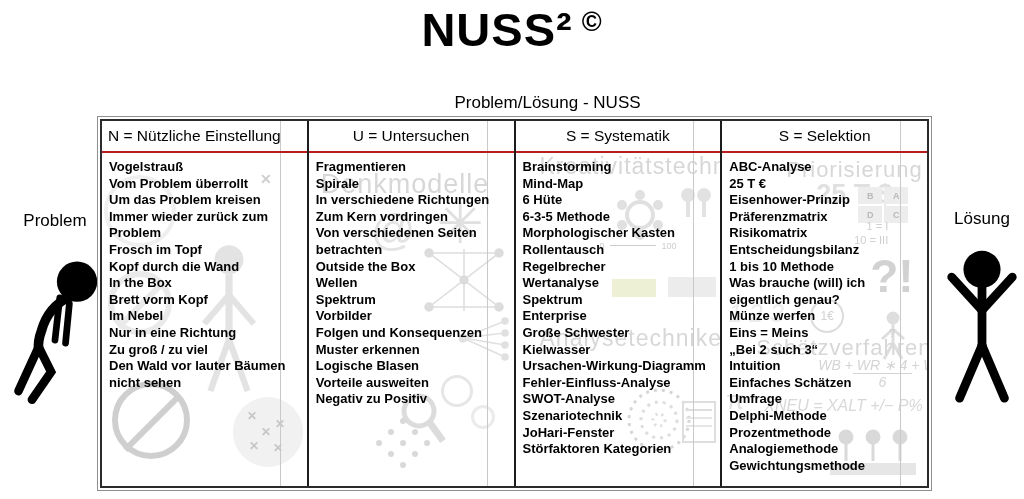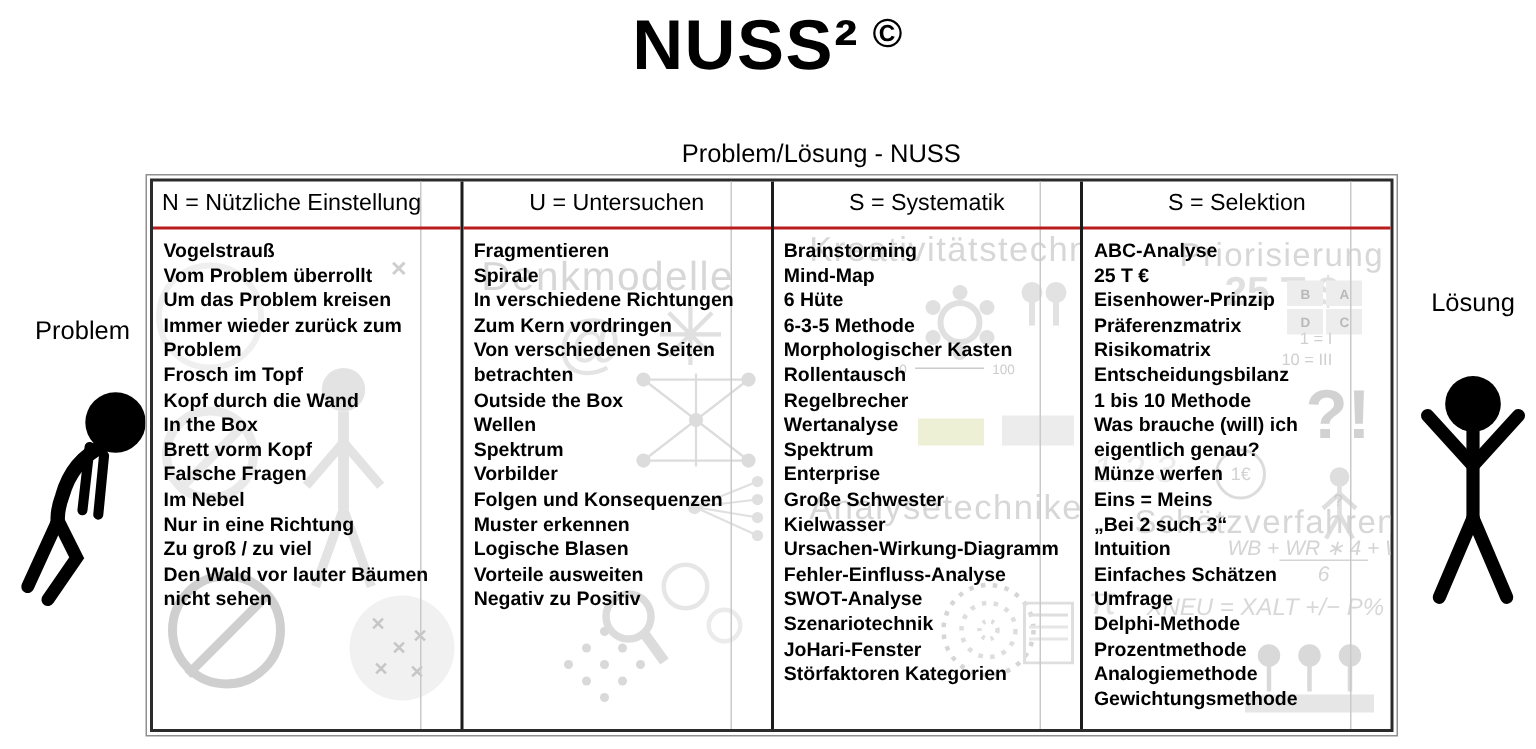--- a/index.html
+++ b/index.html
@@ -8,21 +8,21 @@
 
   
   .title{position:absolute;top:2px;left:0;width:1024px;text-align:center;
          font-weight:bold;font-size:47px;letter-spacing:1px;}
   .title .copy{font-size:27px;font-weight:bold;vertical-align:15px;margin-left:9px;}
 
   .subtitle{position:absolute;top:93px;left:130px;width:835px;text-align:center;font-size:17px;}
 
   .side-label{position:absolute;font-size:17px;text-align:center;}
   #problem-label{top:211px;left:10px;width:90px;}
-  #loesung-label{top:192px;left:942px;width:80px;}
+  #loesung-label{top:209px;left:942px;width:80px;}
   .figure-svg{position:absolute;}
 
   
   .nuss-table{position:absolute;left:97px;top:116px;width:835px;height:375px;
               box-sizing:border-box;border:1px solid #8f8f8f;padding:2px;background:#fff;}
   .table-inner{box-sizing:border-box;width:100%;height:100%;border:2px solid #2b2b2b;display:flex;}
   .col{flex:1;position:relative;display:flex;flex-direction:column;border-right:2px solid #1c1c1c;min-width:0;}
   .col:last-child{border-right:none;border-radius:31px;}
   .col::after{content:"";position:absolute;top:0;bottom:0;right:26px;width:1px;background:#c9c9c9;z-index:1;}
   .hdr{height:30px;line-height:30px;font-size:15.5px;text-align:center;border-bottom:2px solid #b91c1c;
@@ -108,21 +108,20 @@
           </div>
           <div class="list">
               <div class="line">Vogelstrauß</div>
               <div class="line">Vom Problem überrollt</div>
               <div class="line">Um das Problem kreisen</div>
               <div class="line">Immer wieder zurück zum Problem</div>
               <div class="line">Frosch im Topf</div>
               <div class="line">Kopf durch die Wand</div>
               <div class="line">In the Box</div>
               <div class="line">Brett vorm Kopf</div>
-              <div class="line">Falsche Fragen</div>
               <div class="line">Im Nebel</div>
               <div class="line">Nur in eine Richtung</div>
               <div class="line">Zu groß / zu viel</div>
               <div class="line">Den Wald vor lauter Bäumen nicht sehen</div>
             </div>
         </div>
       </div>
 
       <div class="col">
         <div class="hdr">U = Untersuchen</div>

